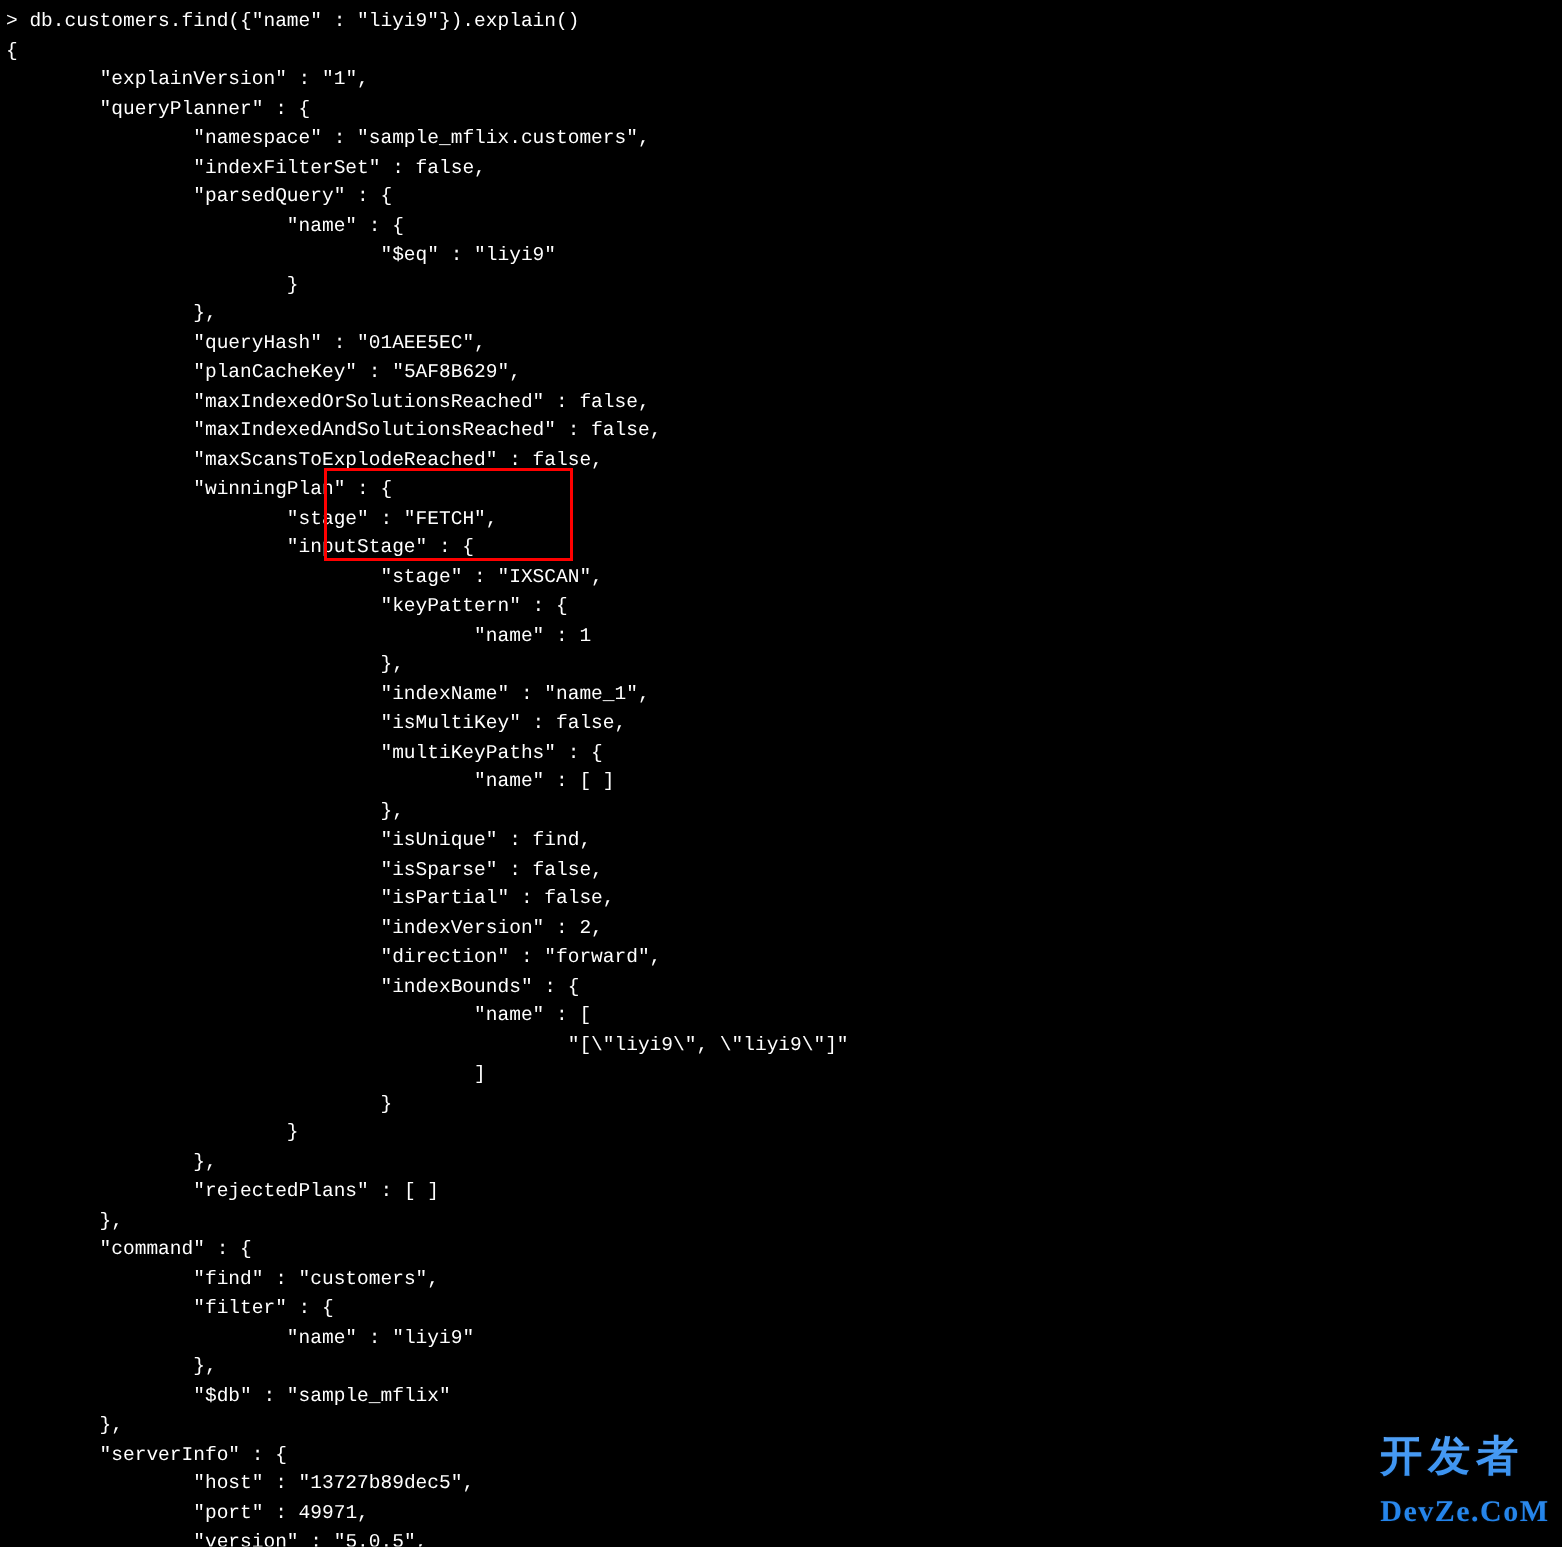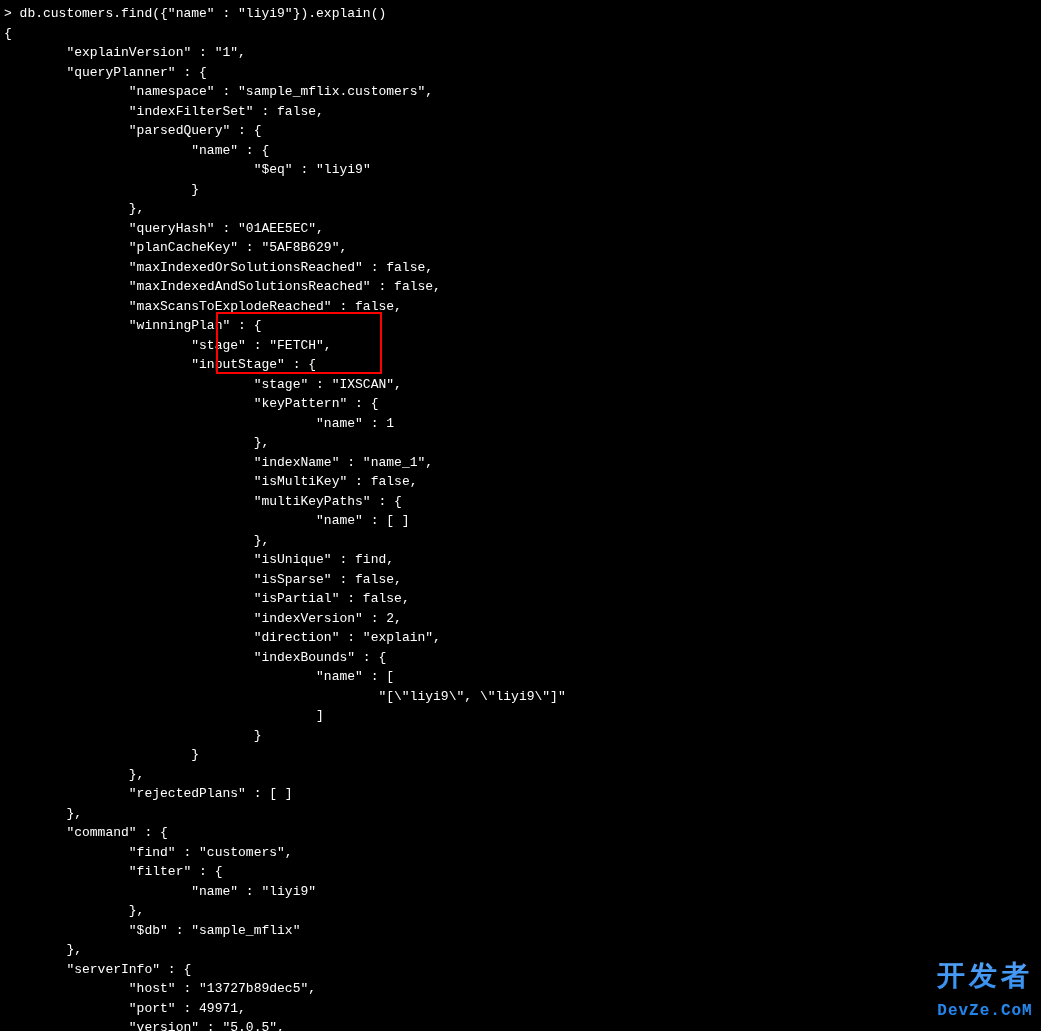--- a/index.html
+++ b/index.html
@@ -28,30 +28,30 @@
       position: absolute;
       border: 2px solid #ff0000;
       pointer-events: none;
     }
     .watermark {
       position: absolute;
       right: 8px;
       bottom: 8px;
       font-size: 28px;
       font-weight: bold;
-      font-family: Liberation Mono, monospace;
+      font-family: Liberation Serif, serif;
       letter-spacing: 4px;
       background: linear-gradient(180deg, #6db3ff 0%, #1a7ee8 100%);
       -webkit-background-clip: text;
       background-clip: text;
       -webkit-text-fill-color: transparent;
       text-shadow: 0 0 1px rgba(26,126,232,0.3);
     }
     .watermark .line2 {
-      font-size: 16px;
+      font-size: 20px;
       letter-spacing: 1px;
       display: block;
       text-align: center;
     }
   </style>
 </head>
 <body>
 
 <pre><span>&gt; db.customers.find({"name" : "liyi9"}).explain()</span>
 {
@@ -78,21 +78,21 @@
                                 },
                                 "indexName" : "<span>name_1</span>",
                                 "isMultiKey" : <span>false</span>,
                                 "multiKeyPaths" : {
                                         "name" : <span>[ ]</span>
                                 },
                                 "isUnique" : <span>find</span>,
                                 "isSparse" : <span>false</span>,
                                 "isPartial" : <span>false</span>,
                                 "indexVersion" : <span>2</span>,
-                                "direction" : "<span>explain</span>",
+                                "direction" : "<span>forward</span>",
                                 "indexBounds" : {
                                         "name" : [
                                                 "<span>[\"liyi9\", \"liyi9\"]</span>"
                                         ]
                                 }
                         }
                 },
                 "rejectedPlans" : <span>[ ]</span>
         },
         "command" : {

